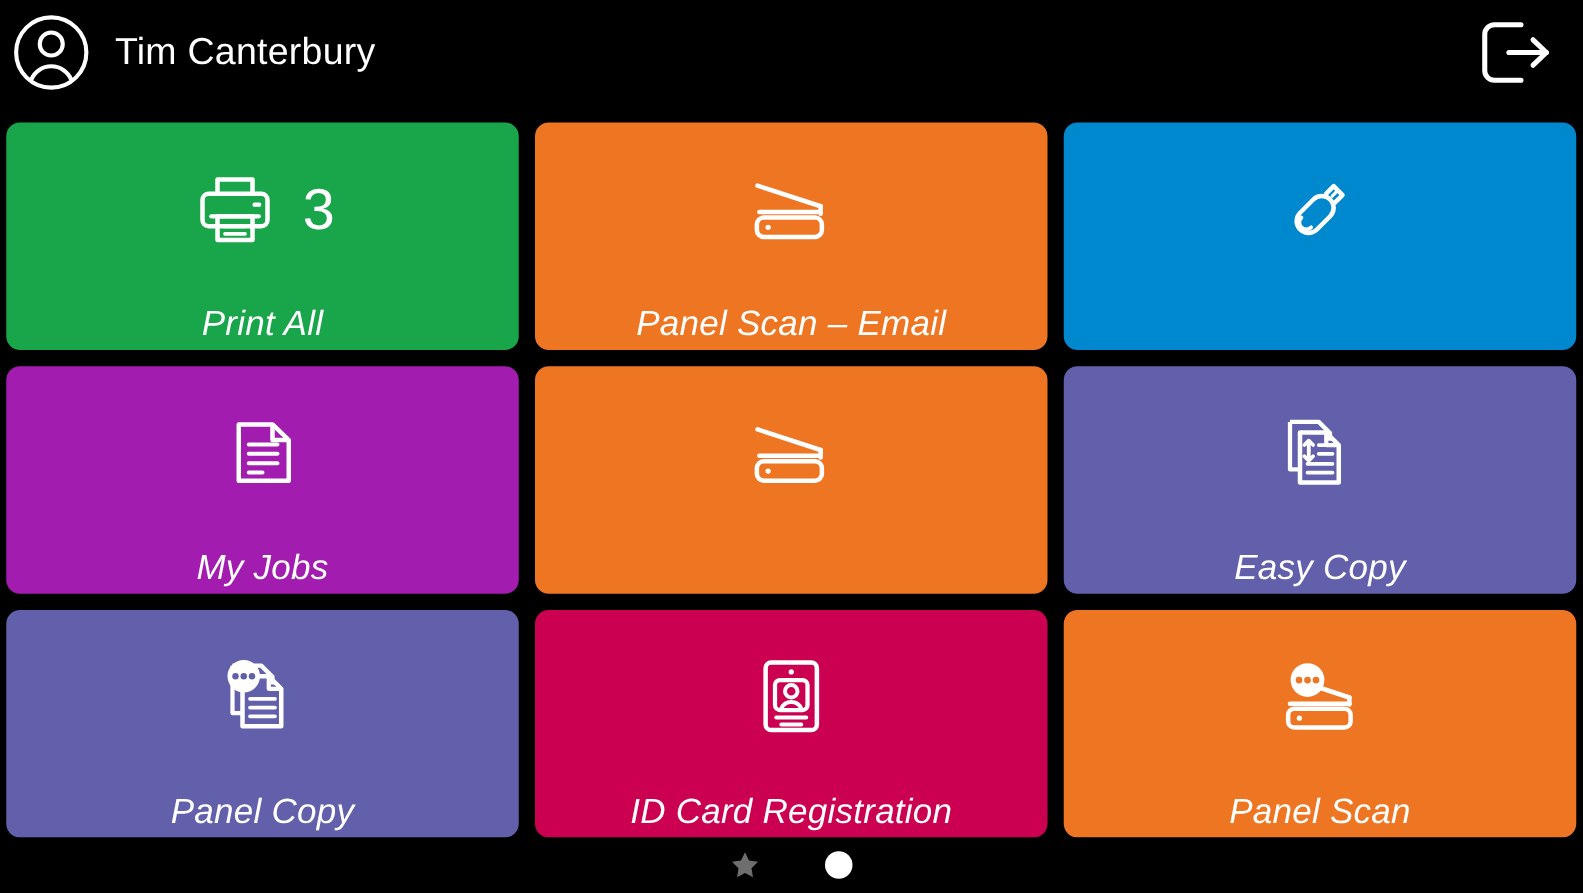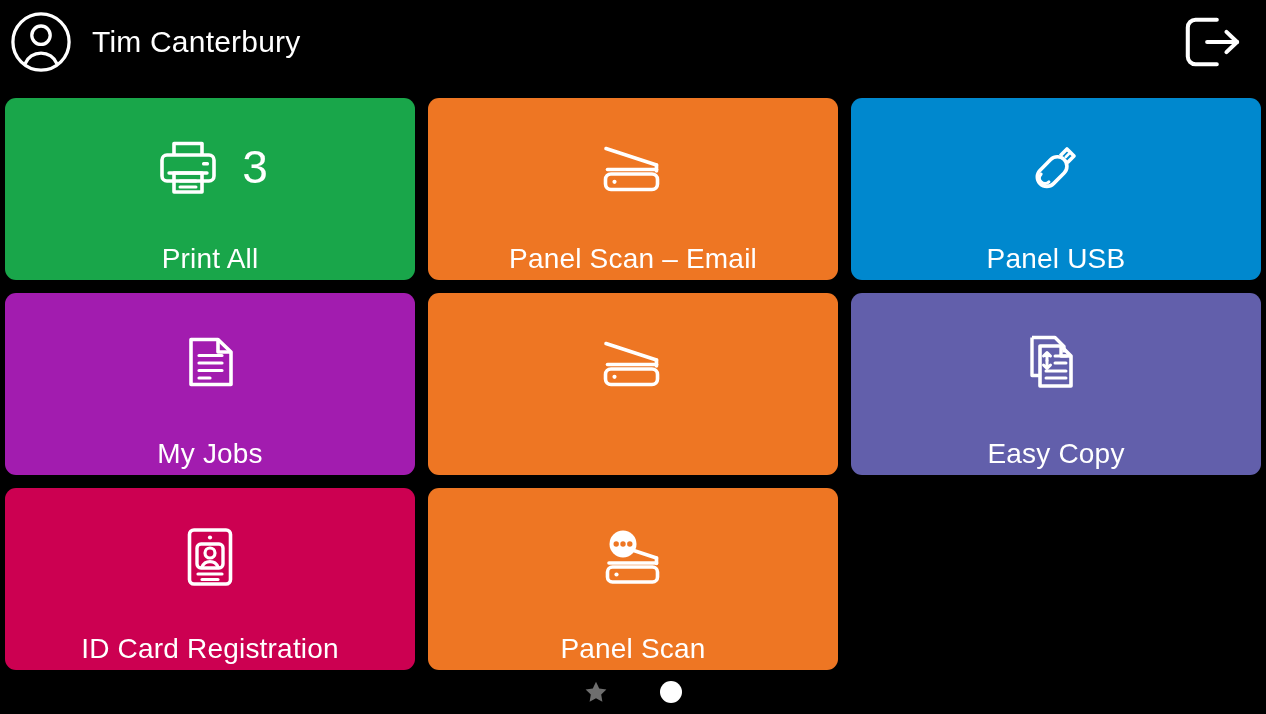--- a/index.html
+++ b/index.html
@@ -119,20 +119,21 @@
     right: 6px;
     top: 145px;
     text-align: center;
     color: #ffffff;
     font-size: 28px;
     font-weight: 400;
     letter-spacing: 0.2px;
     white-space: nowrap;
     overflow: hidden;
     text-overflow: ellipsis;
+    font-style: italic;
   }
 
   
   .footer {
     position: absolute;
     left: 0;
     bottom: 0;
     width: 1266px;
     height: 44px;
     display: flex;
@@ -218,21 +219,20 @@
           <svg class="tile-icon" viewBox="0 0 72 72" fill="none" aria-hidden="true">
             <g transform="rotate(-45 36 36)">
               <rect x="13" y="27" width="34" height="19" rx="9.5" stroke="#fff" stroke-width="3.6"></rect>
               <path d="M20.5 41.5a5.5 5.5 0 0 1 0-11" stroke="#fff" stroke-width="3" stroke-linecap="round"></path>
               <path d="M47 31h9.5v10H47" stroke="#fff" stroke-width="3.6" stroke-linejoin="round"></path>
               <path d="M50 35.8h4.5" stroke="#fff" stroke-width="2.6" stroke-linecap="round"></path>
             </g>
           </svg>
         </span>
       </div>
-      <div class="tile-label">Panel USB</div>
     </div>
 
     <div class="tile" style="background:#a21caf">
       <div class="tile-icon-row">
         <span>
           <svg class="tile-icon" viewBox="0 0 72 72" fill="none" aria-hidden="true">
             <path d="M17 13.5h27L57 26v32.5H17z" stroke="#fff" stroke-width="3.6" stroke-linejoin="round"></path>
             <path d="M44 13.5V26h13" stroke="#fff" stroke-width="3.6" stroke-linejoin="round"></path>
             <path d="M25 29.5h23M25 37h23M25 44.5h23M25 52h11" stroke="#fff" stroke-width="3.2" stroke-linecap="round"></path>
           </svg>
@@ -265,20 +265,38 @@
             <path d="M41 20v10h10" stroke="#fff" stroke-width="3.4" stroke-linejoin="round"></path>
             <path d="M27 26.5v8M23.5 30l3.5-3.5 3.5 3.5" stroke="#fff" stroke-width="3" stroke-linecap="round" stroke-linejoin="round"></path>
             <path d="M27 34.5v8M23.5 39l3.5 3.5 3.5-3.5" stroke="#fff" stroke-width="3" stroke-linecap="round" stroke-linejoin="round"></path>
             <path d="M35 30h11M35 37h11M26 45h20M26 52h20" stroke="#fff" stroke-width="3" stroke-linecap="round"></path>
           </svg>
         </span>
       </div>
       <div class="tile-label">Easy Copy</div>
     </div>
 
+    <div class="tile" style="background:#625FAB">
+      <div class="tile-icon-row">
+        <span>
+          <svg class="tile-icon" viewBox="0 0 72 72" fill="none" aria-hidden="true">
+            <path d="M12 11.5h23l9 9v6" stroke="#fff" stroke-width="3.4" stroke-linejoin="round"></path>
+            <path d="M12 11.5v38h7" stroke="#fff" stroke-width="3.4" stroke-linejoin="round"></path>
+            <path d="M20 20h21l10 10v30H20z" stroke="#fff" stroke-width="3.6" stroke-linejoin="round"></path>
+            <path d="M41 20v10h10" stroke="#fff" stroke-width="3.4" stroke-linejoin="round"></path>
+            <path d="M26 38h20M26 45h20M26 52h20" stroke="#fff" stroke-width="3" stroke-linecap="round"></path>
+            <circle cx="21" cy="20" r="13" fill="#fff"></circle>
+            <circle cx="14.4" cy="20" r="2.6" fill="#625FAB"></circle>
+            <circle cx="21" cy="20" r="2.6" fill="#625FAB"></circle>
+            <circle cx="27.6" cy="20" r="2.6" fill="#625FAB"></circle>
+          </svg>
+        </span>
+      </div>
+      <div class="tile-label">Panel Copy</div>
+    </div>
 
     <div class="tile" style="background:#CC0051">
       <div class="tile-icon-row">
         <span>
           <svg class="tile-icon" viewBox="0 0 72 72" fill="none" aria-hidden="true">
             <rect x="15.5" y="9" width="41" height="54" rx="4.5" stroke="#fff" stroke-width="3.6"></rect>
             <circle cx="36" cy="16.5" r="2.1" fill="#fff"></circle>
             <rect x="23" y="23" width="26" height="24" rx="4" stroke="#fff" stroke-width="3.4"></rect>
             <circle cx="36" cy="32" r="5" stroke="#fff" stroke-width="3.2"></circle>
             <path d="M28 46a8.6 8.6 0 0 1 16 0" stroke="#fff" stroke-width="3.2" stroke-linecap="round"></path>

